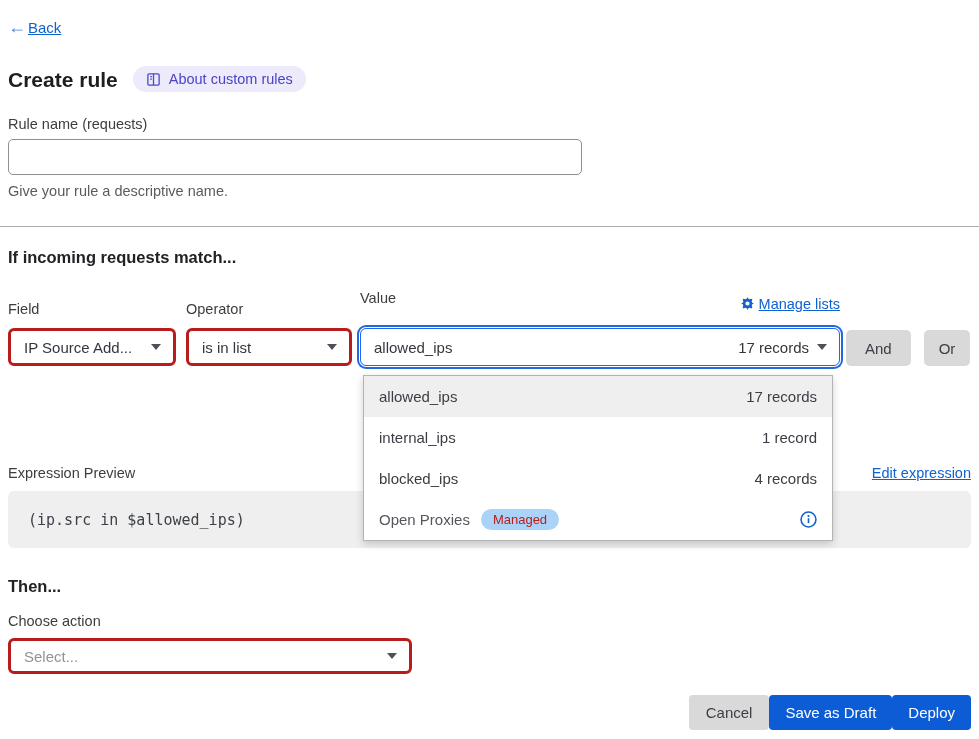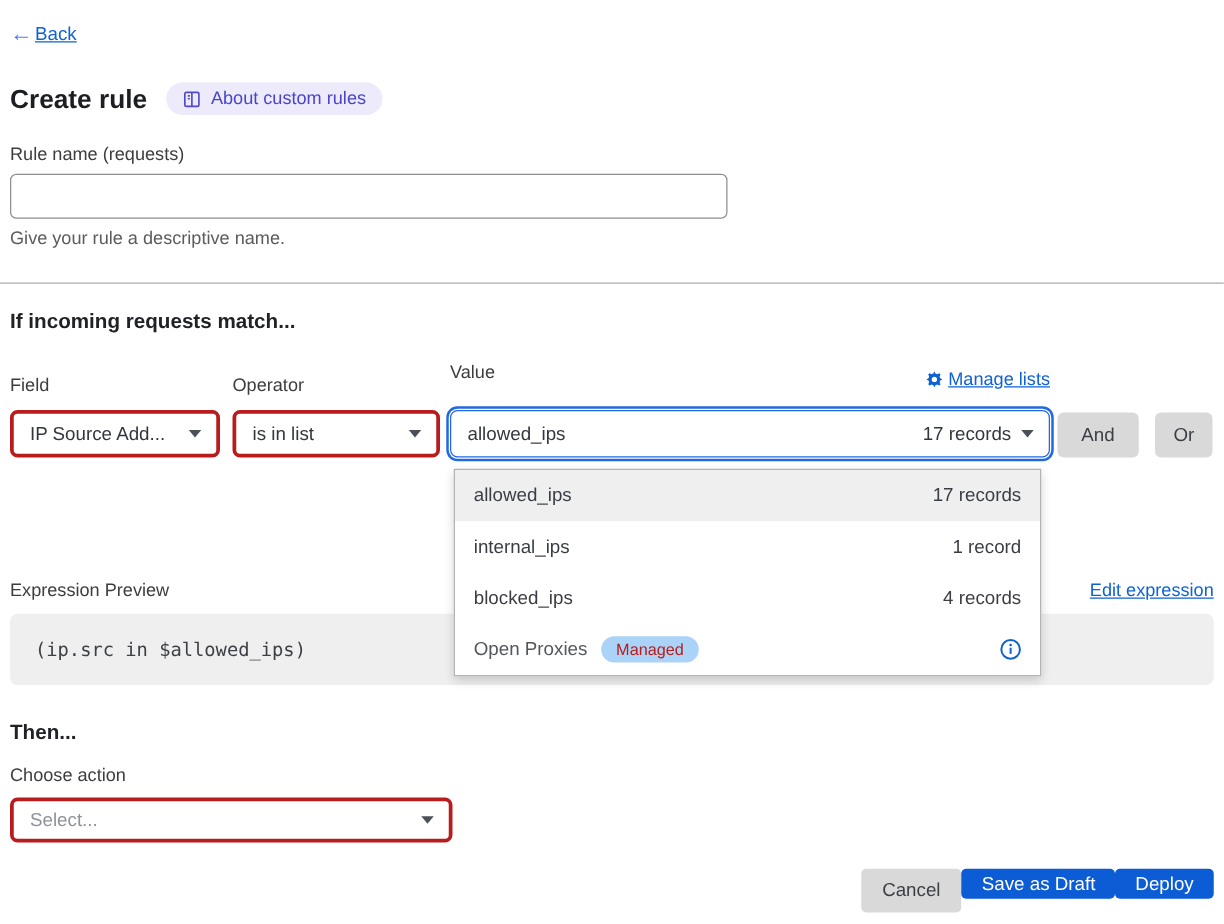--- a/index.html
+++ b/index.html
@@ -84,27 +84,27 @@
   .expr-header { display:flex; justify-content:space-between; align-items:baseline; margin-top:99px; }
   .expr-block {
     margin-top:10px; height:57px; background:#efefef; border-radius:6px;
     display:flex; align-items:center; padding:0 20px;
     font-family:"DejaVu Sans Mono", monospace; font-size:15px; color:#3d4147;
   }
 
   
   .then-heading { margin-top:29px; }
   .choose-label { margin-top:17px; }
-  .action-select { width:354px; margin-top:9px; height:36px; }
+  .action-select { width:404px; margin-top:9px; height:36px; }
   .placeholder { color:#8f9399; }
 
   
   .footer { display:flex; justify-content:flex-end; margin-top:21px; }
   .btn-cancel { background:#d9d9d9; color:#3b3f45; height:35px; padding:0 17px; border-radius:4px; }
-  .btn-primary { background:#0b5cd5; color:#fff; height:24px; padding:0 16px; border-radius:4px; }
+  .btn-primary { background:#0b5cd5; color:#fff; height:35px; padding:0 16px; border-radius:4px; }
 </style>
 </head>
 <body>
 
 <div class="container">
 
   <div class="back-row">
     <span class="back-arrow">←</span>
       <span class="link">Back</span>
   </div>

